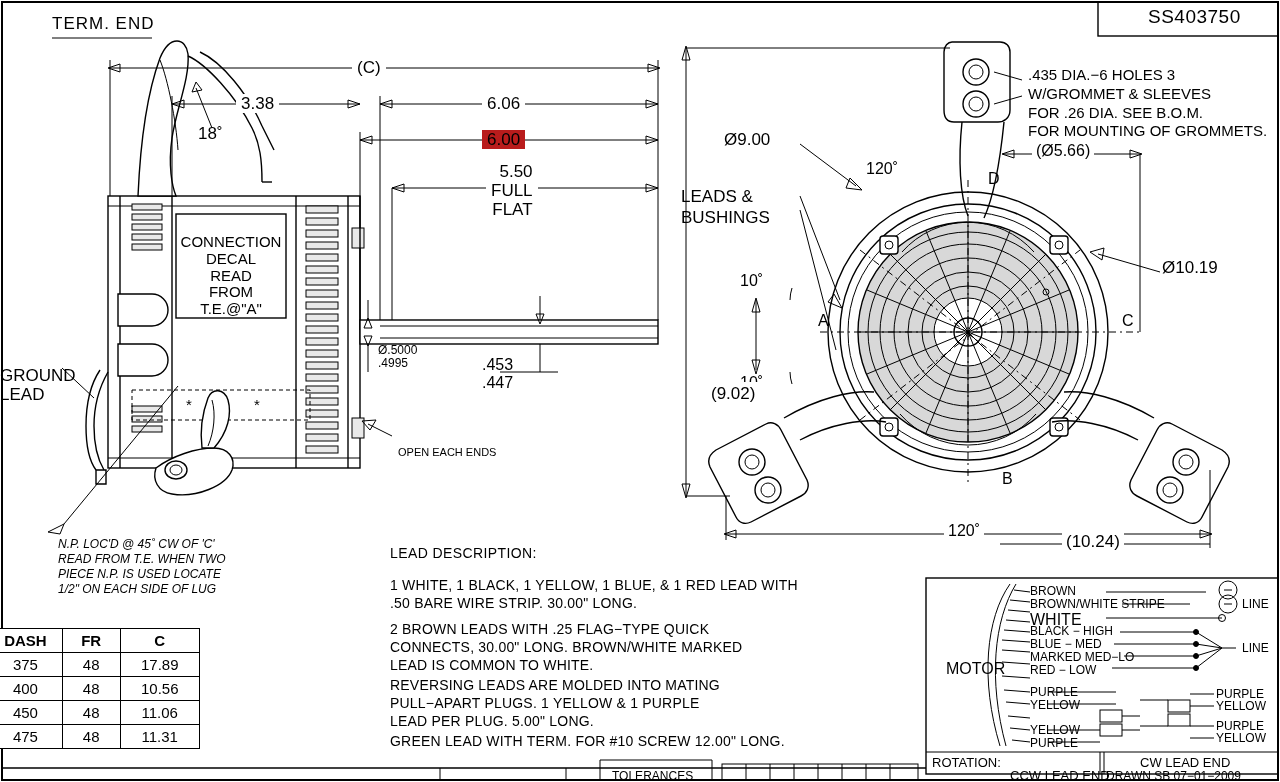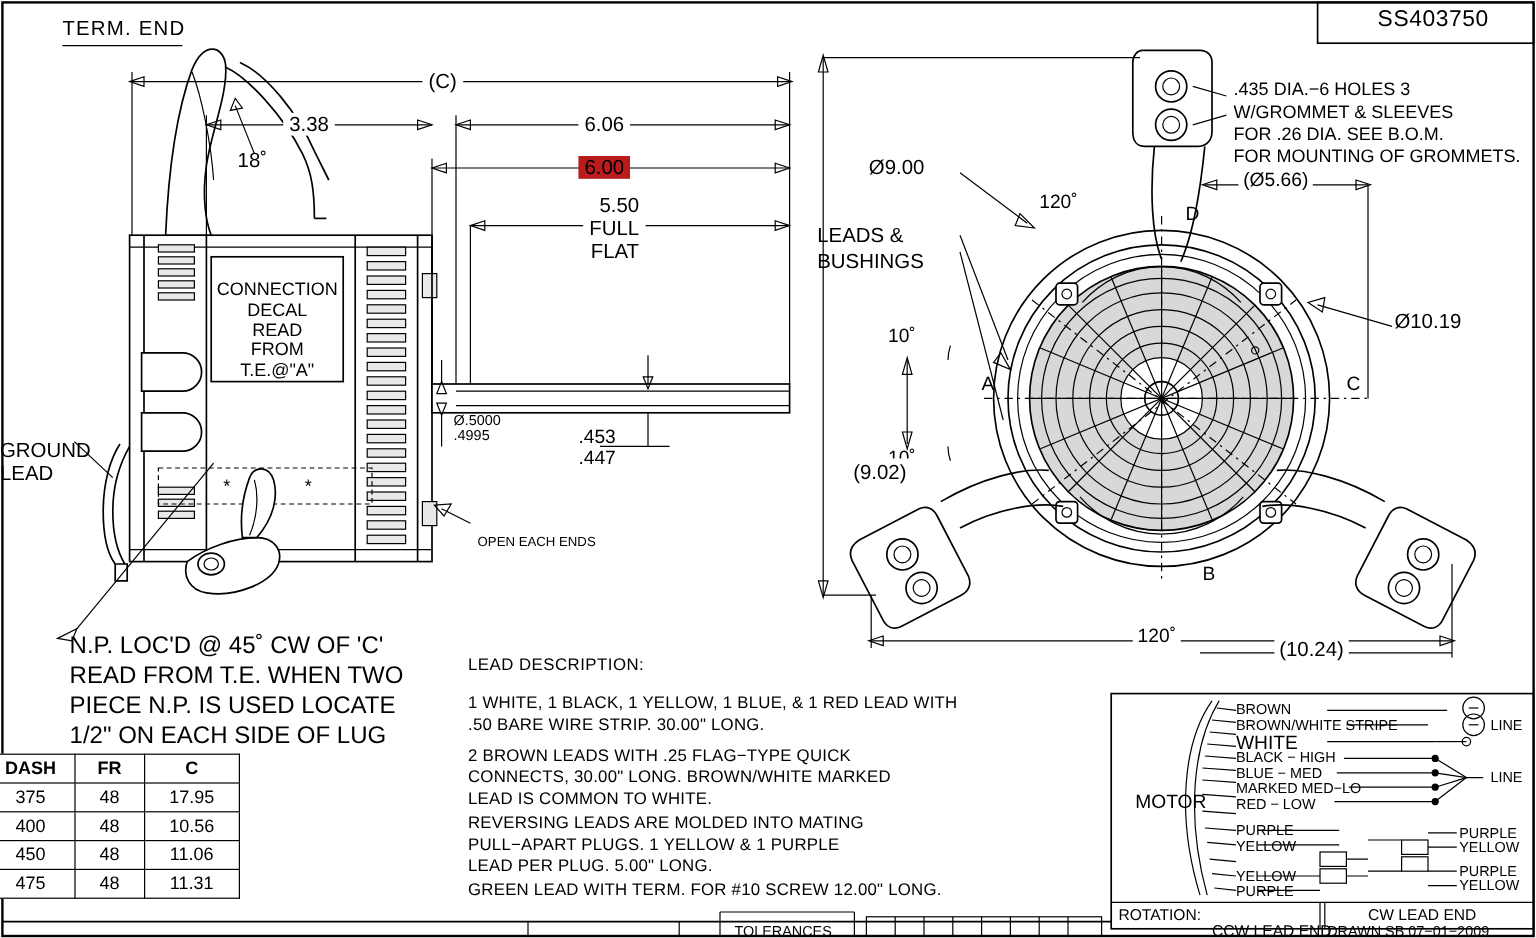--- a/index.html
+++ b/index.html
@@ -390,21 +390,21 @@
 LEAD</div>
 
 <div class="tx" style="left:378px;top:344px;font-size:12px;">Ø.5000
 .4995</div>
 
 <div class="tx" style="left:482px;top:356px;font-size:16px;">.453
 .447</div>
 
 <div class="tx" style="left:398px;top:426px;font-size:11px;margin-top:20px;">OPEN EACH ENDS</div>
 
-<div class="tx" style="left:58px;top:526px;font-size:20px;line-height:1.25;">N.P. LOC'D @ 45˚ CW OF 'C'
+<div class="tx" style="left:58px;top:537px;font-size:12px;line-height:1.25;font-style:italic;">N.P. LOC'D @ 45˚ CW OF 'C'
 READ FROM T.E. WHEN TWO
 PIECE N.P. IS USED LOCATE
 1/2" ON EACH SIDE OF LUG</div>
 
 <div class="tx" style="left:1028px;top:66px;font-size:15px;line-height:1.25;">.435 DIA.−6 HOLES 3
 W/GROMMET &amp; SLEEVES
 FOR .26 DIA. SEE B.O.M.
 FOR MOUNTING OF GROMMETS.</div>
 
 <div class="tx" style="left:724px;top:130px;font-size:17px;">Ø9.00</div>
@@ -478,21 +478,21 @@
     <tr>
       <th style="width:74px;">DASH</th>
       <th style="width:58px;">FR</th>
       <th style="width:80px;">C</th>
     </tr>
   </thead>
   <tbody>
     <tr>
       <td>375</td>
       <td>48</td>
-      <td>17.95</td>
+      <td>17.89</td>
     </tr>
     <tr>
       <td>400</td>
       <td>48</td>
       <td>10.56</td>
     </tr>
     <tr>
       <td>450</td>
       <td>48</td>
       <td>11.06</td>

